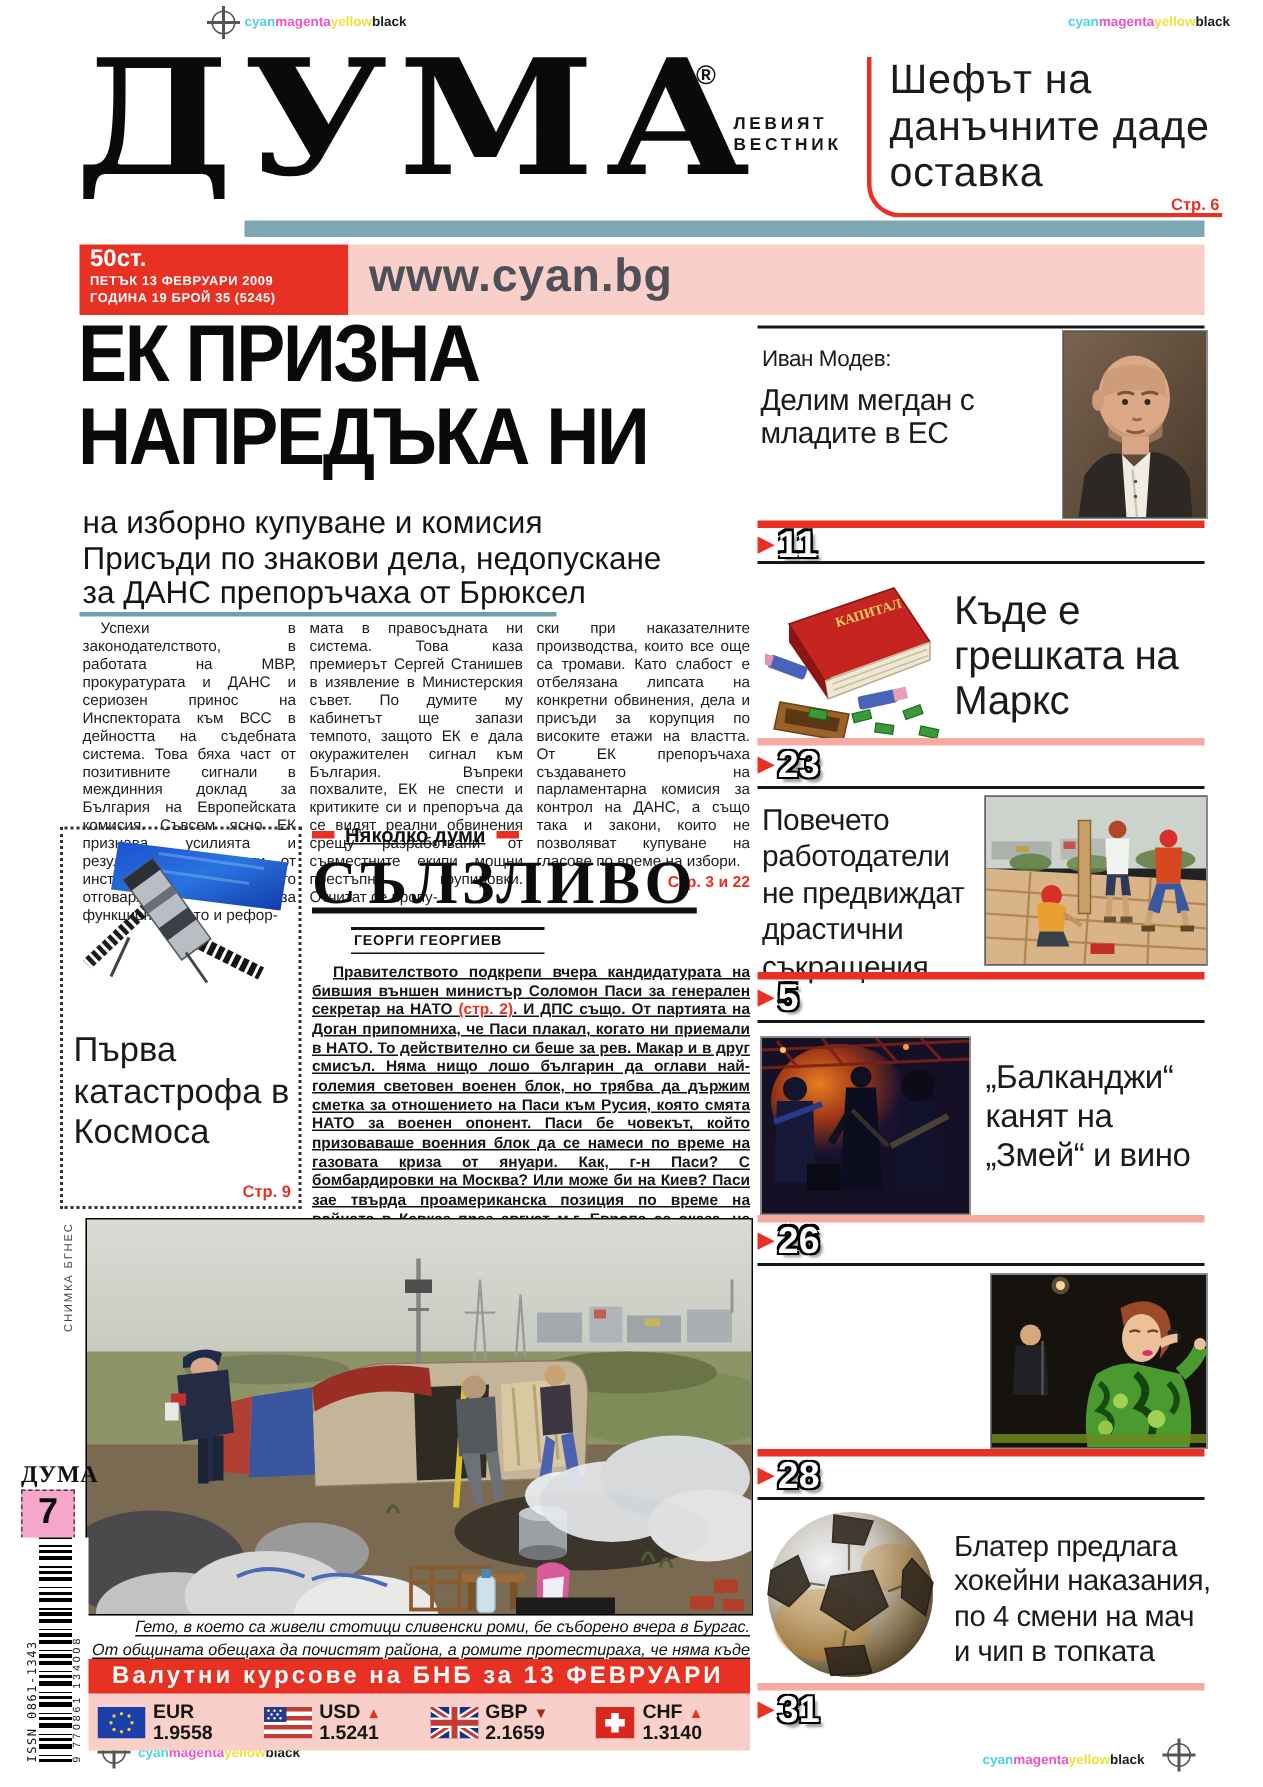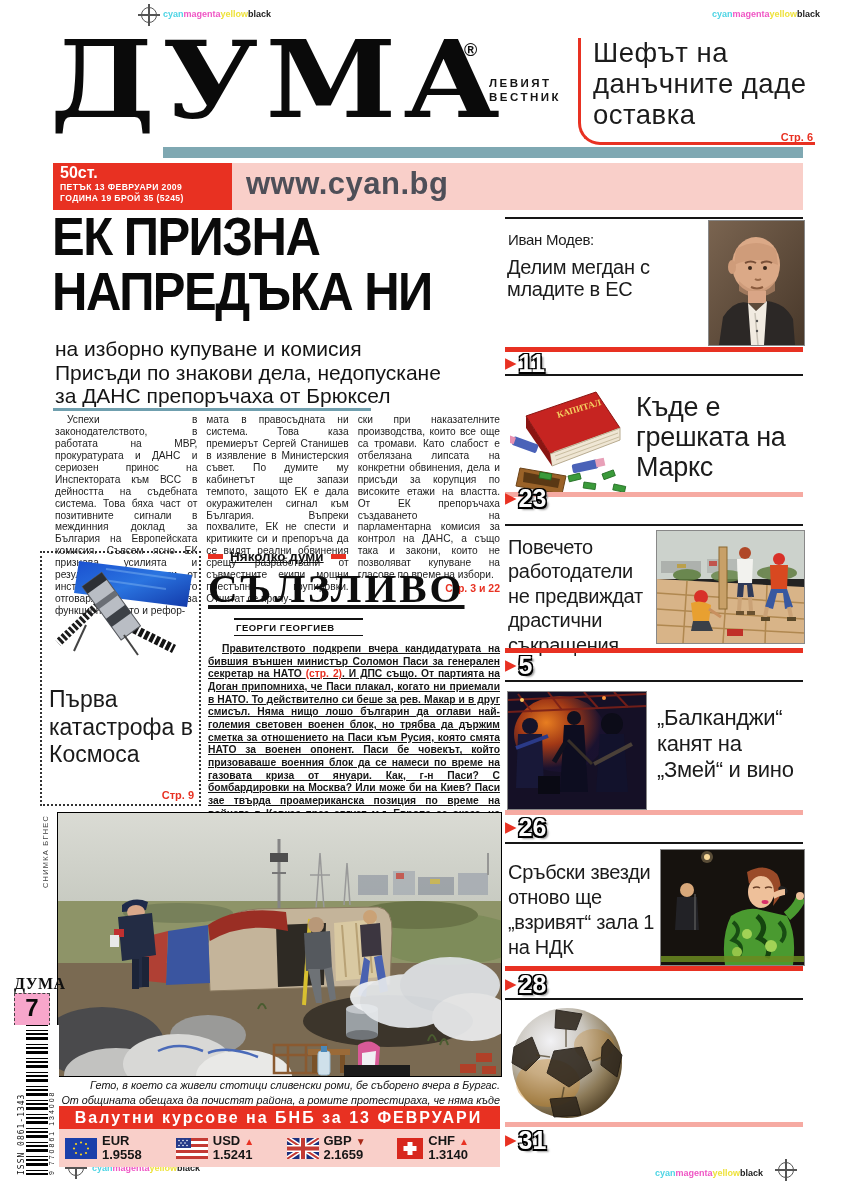--- a/index.html
+++ b/index.html
@@ -49,21 +49,21 @@
   .op-author{margin-left:26px;display:inline-block;border-top:2px solid #111;border-bottom:1.5px solid #111;
              padding:2px 28px 2px 2px;font-size:9.5px;font-weight:bold;letter-spacing:.5px;}
   .op-body{margin-top:7px;font-size:10.3px;font-weight:bold;line-height:1.23;text-align:justify;color:#161616;text-indent:14px;}
   .op-link{color:#e83122;}
   .op-rule{margin-top:7px;height:6px;background:#e83122;}
   
   .mainphoto{left:57px;top:812px;width:443px;height:263px;border:1px solid #000;overflow:hidden;background:#cfcfc8;}
   .photo-credit{left:41px;top:888px;transform:rotate(-90deg);transform-origin:0 0;font-size:7.5px;
                 letter-spacing:1.2px;color:#444;white-space:nowrap;}
   .caption{left:60px;top:1078px;width:440px;text-align:right;font-style:italic;font-size:10.8px;line-height:1.35;color:#101010;}
-  .caption div{text-underline-offset:2px;}
+  .caption div{text-decoration:underline;text-underline-offset:2px;}
   
   .cur-title{left:57px;top:1106px;width:443px;height:39px;background:#e83122;color:#fff;font-weight:bold;
              font-size:16px;letter-spacing:2px;text-align:center;line-height:23px;}
   .cur-row{left:57px;top:1129px;width:443px;height:38px;background:#f9cfc9;display:flex;align-items:center;}
   .cur-item{flex:1;display:flex;align-items:center;gap:5px;padding-left:8px;}
   .cur-text{display:flex;flex-direction:column;line-height:1.1;}
   .cur-code{font-weight:bold;font-size:13px;color:#161616;}
   .cur-val{font-weight:bold;font-size:13px;color:#161616;}
   .arr-up{color:#e83122;font-size:10px;margin-left:4px;}
   .arr-down{color:#a82818;font-size:10px;margin-left:4px;}
@@ -430,21 +430,21 @@
         <rect x="30" y="90" width="12" height="6" transform="rotate(10 30 90)"></rect>
         <rect x="58" y="94" width="12" height="6" transform="rotate(-14 58 94)"></rect>
         <rect x="74" y="100" width="12" height="6" transform="rotate(8 74 100)"></rect>
         <rect x="92" y="92" width="12" height="6" transform="rotate(-20 92 92)"></rect>
         <rect x="104" y="102" width="12" height="6" transform="rotate(12 104 102)"></rect>
       </g>
     </svg>
   </div>
   <div class="abs steaser" style="left:636px;top:392px;width:170px;font-size:27px;line-height:1.12;">Къде е грешката на Маркс</div>
   <div class="sbar-pink" style="top:492px;"></div>
-  <div class="pagebadge" style="top:484px;"><span class="tri">▶</span><span class="pnum">23</span></div>
+  <div class="pagebadge" style="top:496px;"><span class="tri">▶</span><span class="pnum">23</span></div>
   <div class="sep" style="top:524px;"></div>
 
   <div class="abs steaser" style="left:508px;top:535px;width:150px;font-size:20px;line-height:1.22;">Повечето работодатели не предвиждат драстични съкращения</div>
   <div class="sphoto" style="left:656px;top:530px;width:147px;height:112px;">
     <svg width="147" height="112" viewBox="0 0 147 112">
       <rect width="147" height="48" fill="#ccd2cc"></rect>
       <g opacity=".85">
         <rect x="4" y="30" width="40" height="12" fill="#a8aca8"></rect>
           <rect x="50" y="28" width="30" height="14" fill="#b2b6b2"></rect>
         <rect x="52" y="30" width="8" height="5" fill="#c04038"></rect>
@@ -524,21 +524,20 @@
       <rect x="30" y="84" width="22" height="18" fill="#0a0a14"></rect>
       <circle cx="14" cy="8" r="2" fill="#ffc860"></circle>
         <circle cx="96" cy="6" r="2" fill="#ff9840"></circle>
     </svg>
   </div>
   <div class="abs steaser" style="left:657px;top:705px;width:150px;font-size:22px;line-height:1.18;">„Балканджи“ канят на „Змей“ и вино</div>
   <div class="sbar-pink" style="top:810px;"></div>
   <div class="pagebadge" style="top:813px;"><span class="tri">▶</span><span class="pnum">26</span></div>
   <div class="sep" style="top:842px;"></div>
 
-  <div class="abs steaser" style="left:508px;top:860px;width:150px;font-size:20px;line-height:1.25;">Сръбски звезди отново ще „взривят“ зала 1 на НДК</div>
   <div class="sphoto" style="left:660px;top:849px;width:143px;height:115px;">
     <svg width="143" height="115" viewBox="0 0 143 115">
       <rect width="143" height="115" fill="#16120e"></rect>
       <circle cx="46" cy="7" r="3" fill="#f8d898"></circle>
         <circle cx="46" cy="7" r="6" fill="#f8d898" opacity=".3"></circle>
 
       <circle cx="26" cy="40" r="7" fill="#d8a87a"></circle>
       <path d="M16,47 L36,47 L38,80 L14,80 Z" fill="#222226"></path>
       <line x1="34" y1="44" x2="34" y2="80" stroke="#555" stroke-width="1.5"></line>
 
@@ -587,16 +586,17 @@
         <polygon points="44,94 70,92 75,110 48,112"></polygon>
       </g>
       <g stroke="#443820" stroke-width="1.5" fill="none" opacity=".7">
         <line x1="60" y1="24" x2="60" y2="42"></line>
           <line x1="30" y1="50" x2="44" y2="52"></line>
         <line x1="96" y1="52" x2="86" y2="56"></line>
           <line x1="58" y1="82" x2="56" y2="93"></line>
       </g>
     </svg>
   </div>
+  <div class="abs steaser" style="left:636px;top:1020px;width:172px;font-size:19.5px;line-height:1.2;">Блатер предлага хокейни наказания, по 4 смени на мач и чип в топката</div>
   <div class="sbar-pink" style="top:1122px;"></div>
   <div class="pagebadge" style="top:1126px;"><span class="tri">▶</span><span class="pnum">31</span></div>
 
 </div>
 
 </body></html>

